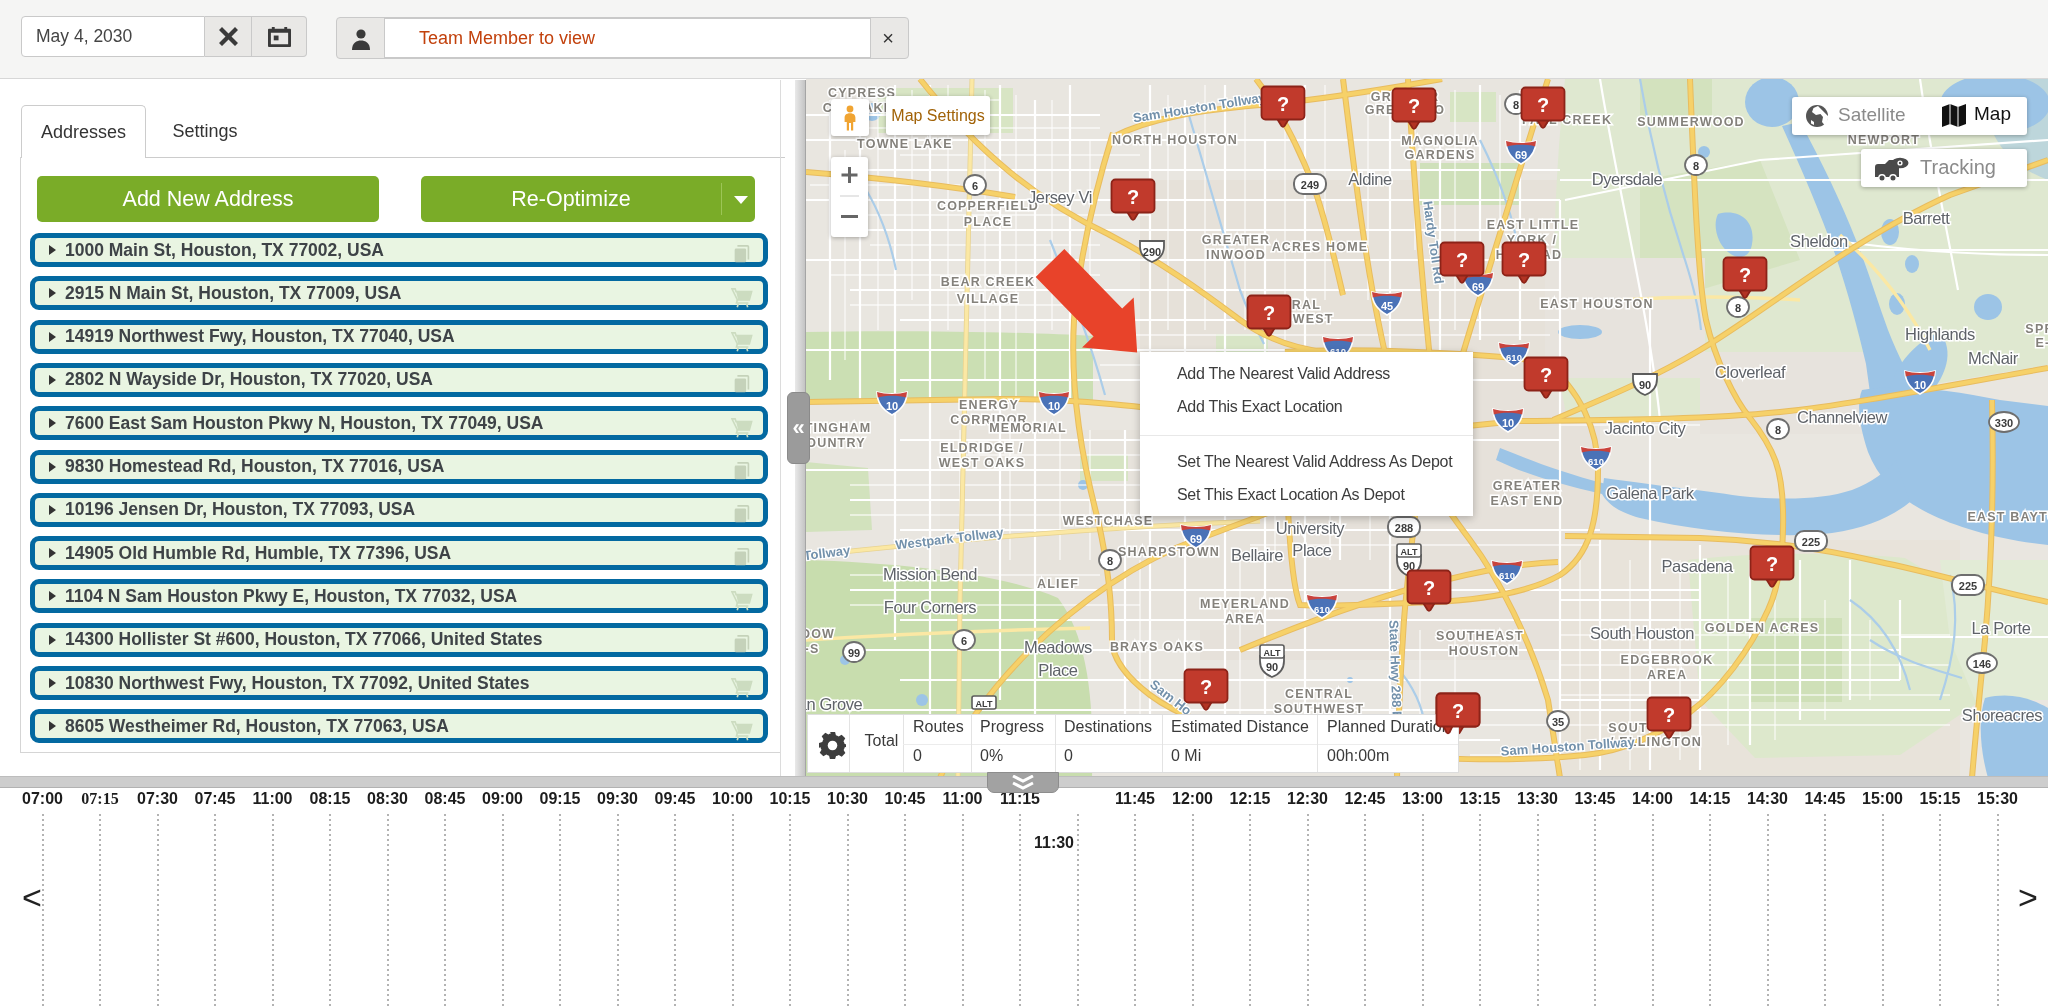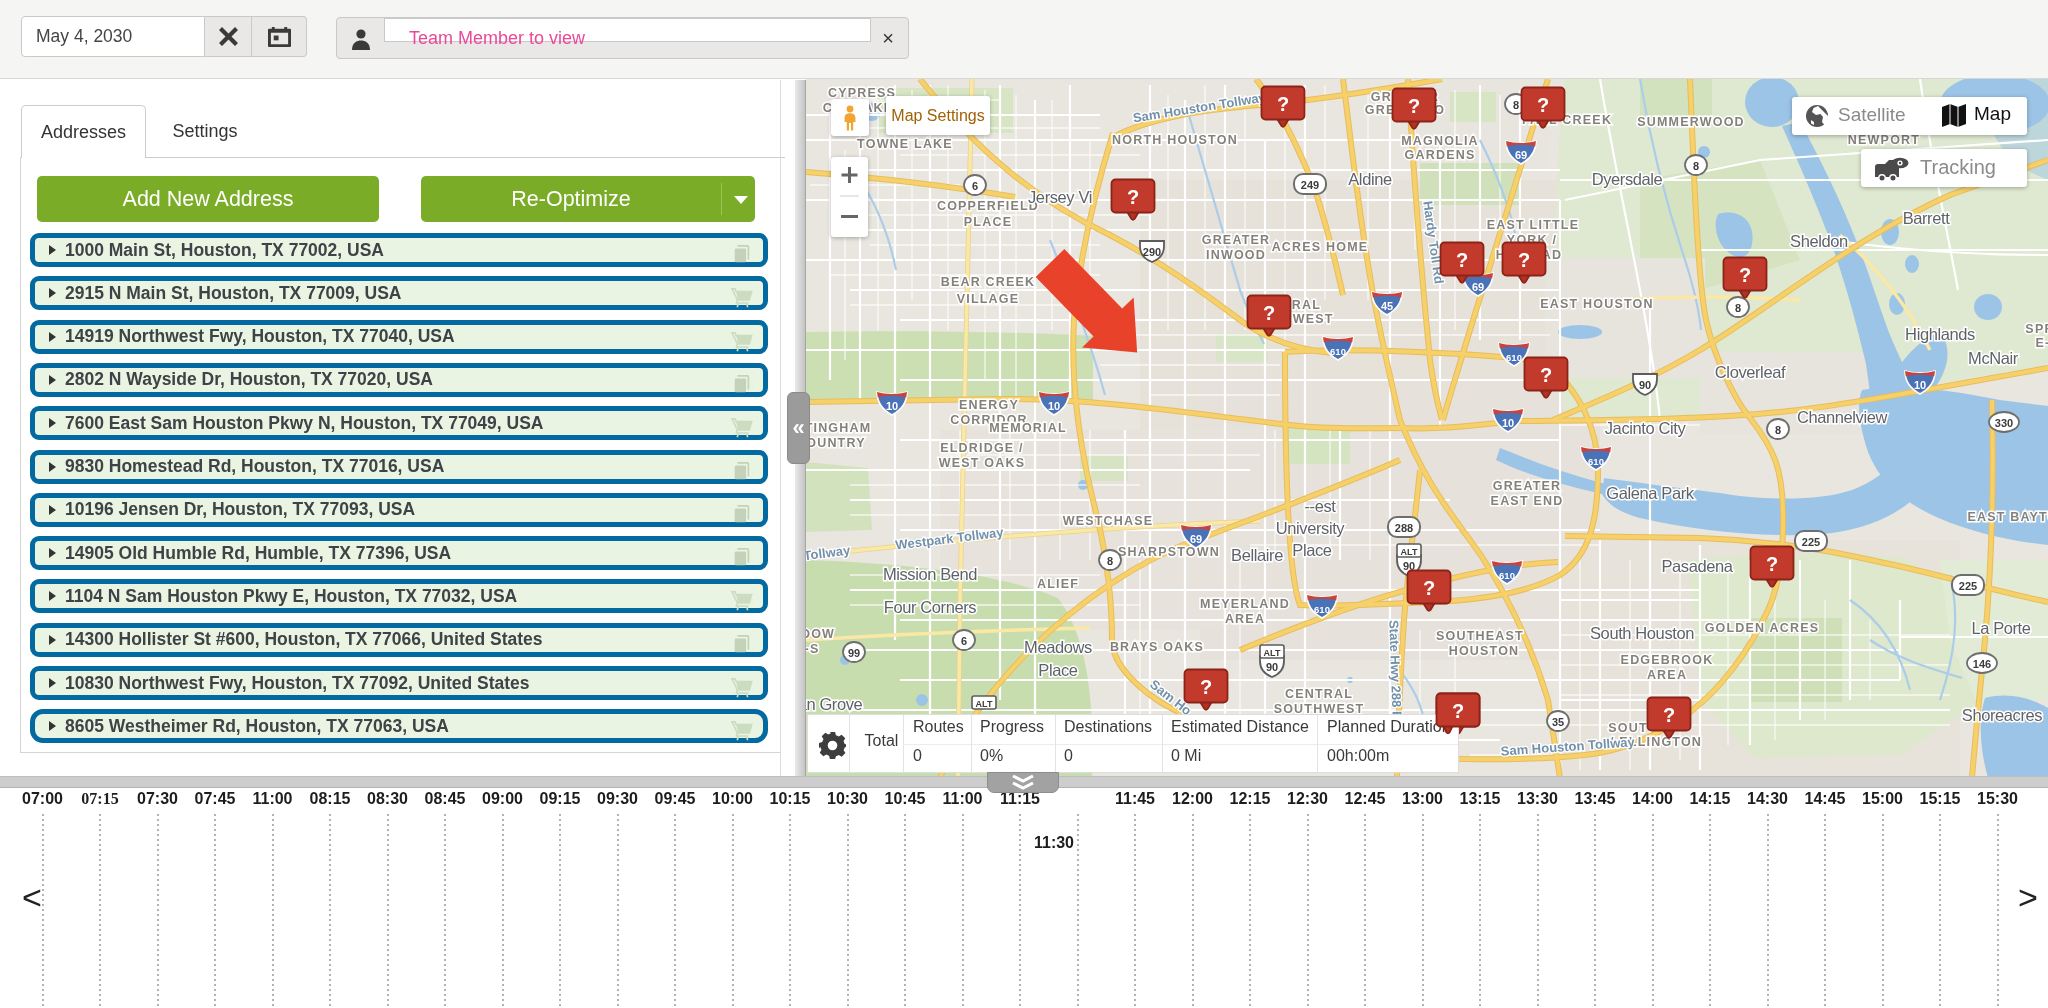--- a/index.html
+++ b/index.html
@@ -11,22 +11,22 @@
   
   #topbar { position:absolute; left:0; top:0; width:2048px; height:79px;
     background:#f5f5f4; border-bottom:1px solid #d7d7d7; }
   .dategroup { position:absolute; left:21px; top:16px; height:25px; display:flex; }
   .dateinput { width:184px; height:41px; background:#fff; border:1px solid #c9c9c9;
     border-radius:4px 0 0 4px; font-size:17.5px; color:#444; line-height:39px; padding-left:14px; }
   .gbtn { height:41px; background:#e9e8e6; border:1px solid #c9c9c9; border-left:none;
     display:flex; align-items:center; justify-content:center; color:#3a3a3a; }
   .teamgroup { position:absolute; left:336px; top:17px; width:573px; height:42px;
     background:#e9e8e6; border:1px solid #c9c9c9; border-radius:4px; display:flex; }
-  .teaminput { position:absolute; left:47px; top:0px; width:487px; height:24px; background:#fff;
-    border:1px solid #c9c9c9; font-size:18px; color:#ec4899; line-height:38px; padding-left:24px; }
+  .teaminput { position:absolute; left:47px; top:0px; width:487px; height:40px; background:#fff;
+    border:1px solid #c9c9c9; font-size:18px; color:#c2410c; line-height:38px; padding-left:34px; }
 
   
   #panel { position:absolute; left:0; top:80px; width:795px; height:928px; background:#fff; }
   #panelborder { position:absolute; left:780px; top:80px; width:1px; height:698px; background:#dcdcdc; }
   .tab { position:absolute; top:105px; height:53px; font-size:18px; color:#333;
     display:flex; align-items:center; justify-content:center; }
   #tab1 { left:21px; width:125px; background:#fff; border:1px solid #ccc; border-bottom:none;
     border-radius:5px 5px 0 0; z-index:2; }
   #tabline { position:absolute; left:21px; top:157px; width:764px; height:1px; background:#ccc; }
   .greenbtn { position:absolute; top:176px; height:46px; background:#7aac28; border-radius:5px;
@@ -206,21 +206,21 @@
       <div class="addrrow" style="top:666px;">
         <span class="tri"></span>
         <span>10830 Northwest Fwy, Houston, TX 77092, United States</span>
         <svg class="rowicon" viewBox="0 0 24 24">
           <path d="M1 2 h3.5 l1 3 h17 l-2.5 9 h-13 Z" fill="none" stroke="#ccdcc0" stroke-width="1.8"></path>
           <path d="M5.5 5 h16.5 l-2.3 8.5 h-12 Z" fill="#ccdcc0"></path>
           <path d="M7 14 l-1 3.5 h13" fill="none" stroke="#ccdcc0" stroke-width="1.8"></path>
           <path d="M8 18 l-1.2 4 M17 18 l1.2 4" stroke="#ccdcc0" stroke-width="1.8"></path>
         </svg>
       </div>
-      <div class="addrrow" style="top:709.3px;border-radius:13px;">
+      <div class="addrrow" style="top:709.3px;">
         <span class="tri"></span>
         <span>8605 Westheimer Rd, Houston, TX 77063, USA</span>
         <svg class="rowicon" viewBox="0 0 24 24">
           <path d="M1 2 h3.5 l1 3 h17 l-2.5 9 h-13 Z" fill="none" stroke="#ccdcc0" stroke-width="1.8"></path>
           <path d="M5.5 5 h16.5 l-2.3 8.5 h-12 Z" fill="#ccdcc0"></path>
           <path d="M7 14 l-1 3.5 h13" fill="none" stroke="#ccdcc0" stroke-width="1.8"></path>
           <path d="M8 18 l-1.2 4 M17 18 l1.2 4" stroke="#ccdcc0" stroke-width="1.8"></path>
         </svg>
       </div>
     </div>
@@ -835,20 +835,27 @@
         <path d="M2 12 q0 -3 3 -3 h7 l4 -4 h7 q3 0 3 3 v14 h-24 Z" fill="#4a4a4a"></path>
         <circle cx="9" cy="23" r="3.2" fill="#4a4a4a" stroke="#fff" stroke-width="1.4"></circle>
         <circle cx="20" cy="23" r="3.2" fill="#4a4a4a" stroke="#fff" stroke-width="1.4"></circle>
         <ellipse cx="27" cy="8" rx="8.5" ry="5.2" fill="#4a4a4a"></ellipse>
         <circle cx="27" cy="8" r="2.6" fill="#fff"></circle>
         <circle cx="27" cy="8" r="1.2" fill="#4a4a4a"></circle>
       </svg>
   </div>
   <div class="abs" style="left:1920px; top:156px; font-size:20px; color:#8b8b8b; z-index:3;">Tracking</div>
 
+  <div id="ctxmenu">
+    <div class="item" style="top:13px;">Add The Nearest Valid Address</div>
+    <div class="item" style="top:46px;">Add This Exact Location</div>
+    <div style="position:absolute; left:0; top:83px; width:333px; height:1px; background:#e8e8e8;"></div>
+    <div class="item" style="top:101px;">Set The Nearest Valid Address As Depot</div>
+    <div class="item" style="top:134px;">Set This Exact Location As Depot</div>
+  </div>
 
   <div id="stats">
     <div style="position:absolute; left:0px; top:0; width:41px; height:57px;"></div>
     <svg style="position:absolute; left:11px; top:17px;" width="27" height="27" viewBox="0 0 26 26">
         <path d="M10.5 0 h5 l0.8 3.2 a10 10 0 0 1 2.6 1.1 l2.9 -1.7 3.5 3.5 -1.7 2.9 a10 10 0 0 1 1.1 2.6 L28 12 v2 l-3.2 0.8 a10 10 0 0 1 -1.1 2.6 l1.7 2.9 -3.5 3.5 -2.9 -1.7 a10 10 0 0 1 -2.6 1.1 L15.5 26 h-5 l-0.8 -3.2 a10 10 0 0 1 -2.6 -1.1 l-2.9 1.7 -3.5 -3.5 1.7 -2.9 a10 10 0 0 1 -1.1 -2.6 L0 15.5 v-5 l3.2 -0.8 a10 10 0 0 1 1.1 -2.6 L2.6 4.2 6.1 0.7 9 2.4 a10 10 0 0 1 2.6 -1.1 Z" fill="#3d3d3d"></path>
         <circle cx="13" cy="13" r="4.6" fill="#fff"></circle>
       </svg>
     <div style="position:absolute; left:41px; top:0; width:1px; height:57px; background:#e3e3e3;"></div>
     <div class="cell" style="left:52px; top:17px; width:43px; text-align:center;">Total</div>
     <div style="position:absolute; left:95px; top:0; width:1px; height:57px; background:#e3e3e3;"></div>

